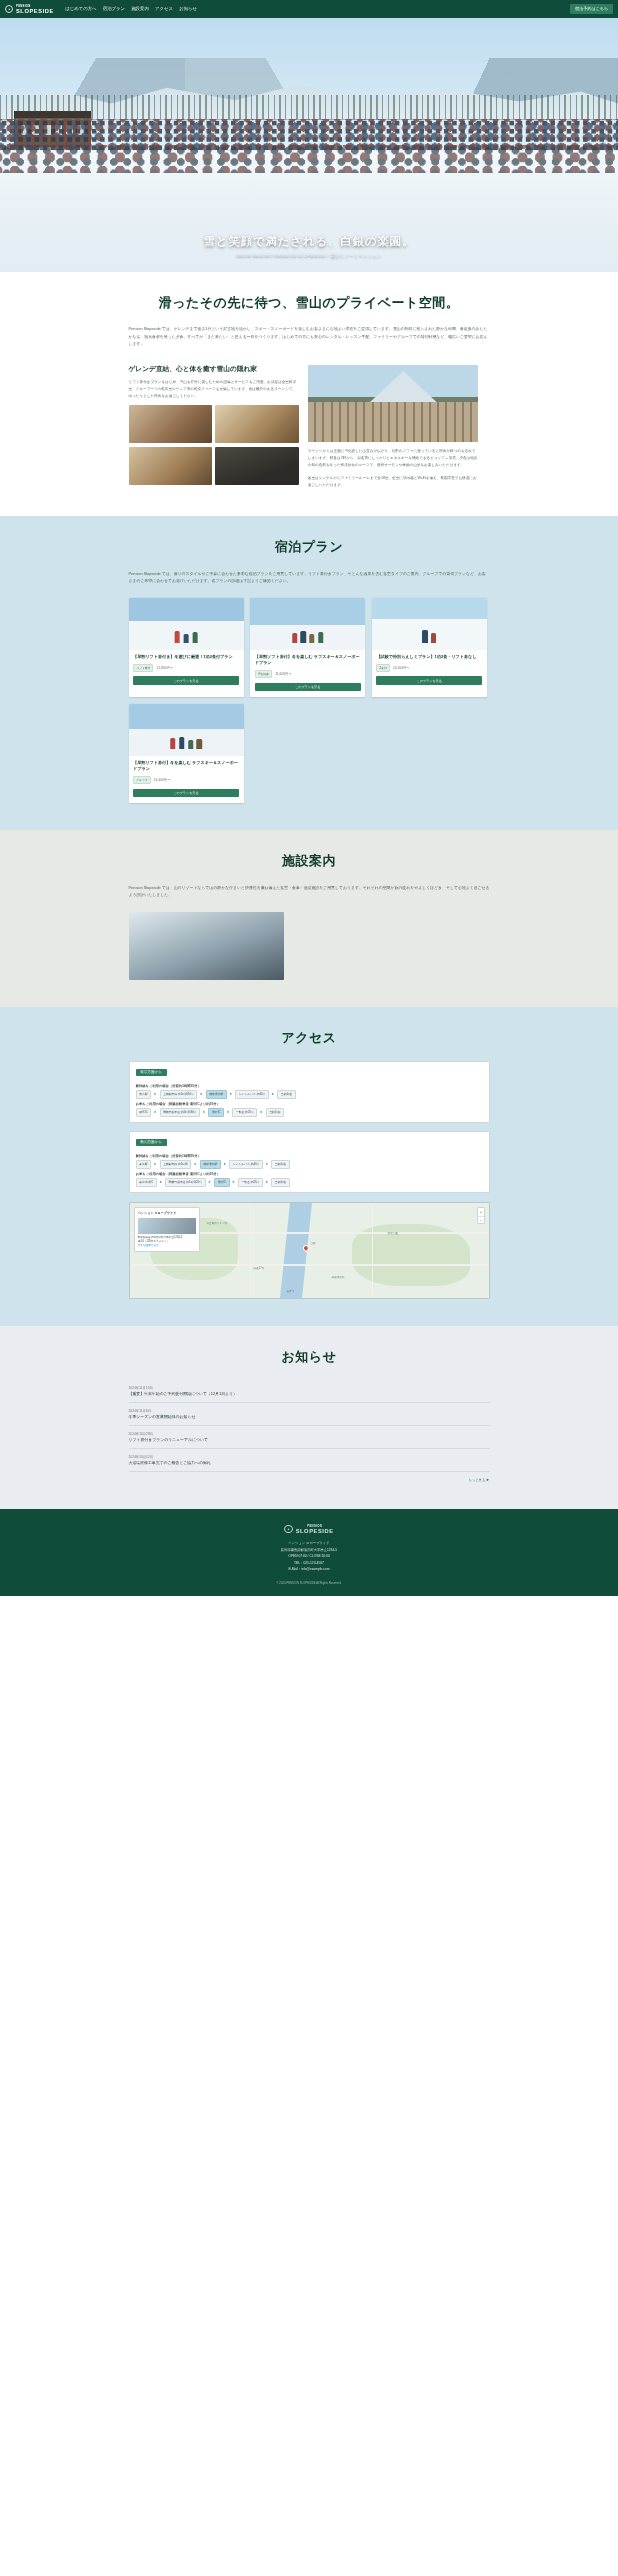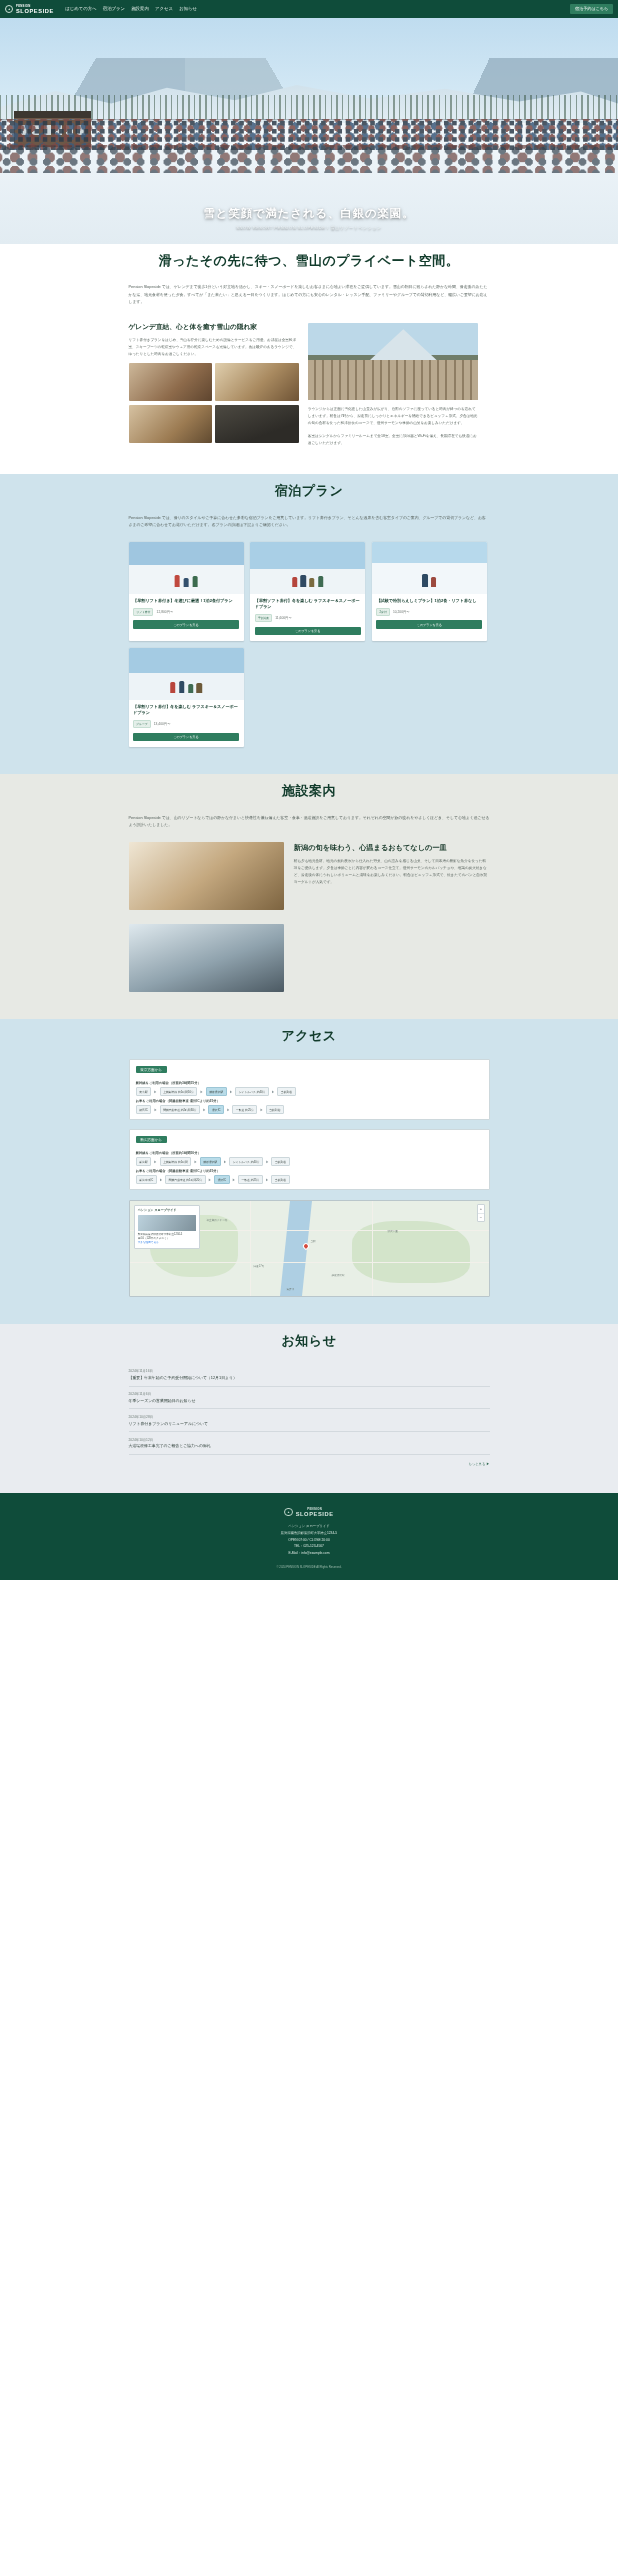--- a/index.html
+++ b/index.html
@@ -38,21 +38,21 @@
     color: #fff;
     font-size: 4.1px;
     padding: 2.6px 4.6px;
     border-radius: 1px;
     white-space: nowrap;
   }
 
   
   .hero {
     position: relative;
-    height: 226px;
+    height: 254px;
     overflow: hidden;
     background: linear-gradient(#bfdcef 0%, #d8ebf6 42%, #e9f2f7 58%, #f0f4f6 100%);
     padding-left: 12px;
   }
   .hero .mountain-far {
     position: absolute; left: 0; top: 40px; width: 100%; height: 49px;
     background:
       linear-gradient(120deg, transparent 45%, #9bb4c4 45%) left top/185px 49px no-repeat,
       linear-gradient(-120deg, transparent 45%, #a9c0cd 45%) 165px top/206px 49px no-repeat,
       linear-gradient(115deg, transparent 48%, #93adbe 48%) 350px top/268px 49px no-repeat;
@@ -109,21 +109,21 @@
     letter-spacing: 1px;
     text-shadow: 0 0.5px 3.1px rgba(0,0,0,.55);
   }
   .hero-sub {
     position: absolute; left: 0; bottom: 13.4px; width: 100%;
     text-align: center; color: #eef5f8; font-size: 4.1px; letter-spacing: 0.5px;
     text-shadow: 0 0.5px 2.1px rgba(0,0,0,.6);
   }
 
   
-  .section { padding: 7px 0 27px; }
+  .section { padding: 21px 0 27px; }
   .inner { width: 361px; margin: 0 auto; }
   .sec-title {
     text-align: center;
     font-size: 13px;
     line-height: 1.5;
     font-weight: bold;
     color: #123c2c;
     letter-spacing: 0.5px;
     margin-bottom: 13.4px;
   }
@@ -418,27 +418,20 @@
     </div>
   </div>
 </section>
 
 <section class="section s-grey">
   <div class="inner">
     <h2 class="sec-title">施設案内</h2>
     <p class="sec-lead">Pension Slopeside では、山のリゾートならではの静かな佇まいと快適性を兼ね備えた客室・食事・温浴施設をご用意しております。それぞれの空間が旅の疲れをやさしくほどき、そして心地よく過ごせるよう設計いたしました。</p>
 
 
-    <div class="fac-row rev">
-      <div class="fac-txt">
-        <h3 class="fac-h3">新潟の旬を味わう、心温まるおもてなしの一皿</h3>
-        <p class="fac-p">朝も夕も地元食材。地元の契約農家から仕入れた野菜、山の恵みを感じる山菜、そして日本海の新鮮な魚介を使った料理をご提供します。夕食は季節ごとに内容が変わるコース仕立て。信州サーモンのカルパッチョや、地鶏の炭火焼きなど、滑走後の体にうれしいボリュームと滋味をお楽しみください。朝食はビュッフェ形式で、焼きたてのパンと自家製ヨーグルトが人気です。</p>
-      </div>
-      <div class="fac-img meal"></div>
-    </div>
 
     <div class="fac-row">
       <div class="fac-img bath"></div>
     </div>
   </div>
 </section>
 
 <section class="section s-access">
   <div class="inner">
     <h2 class="sec-title">アクセス</h2>

